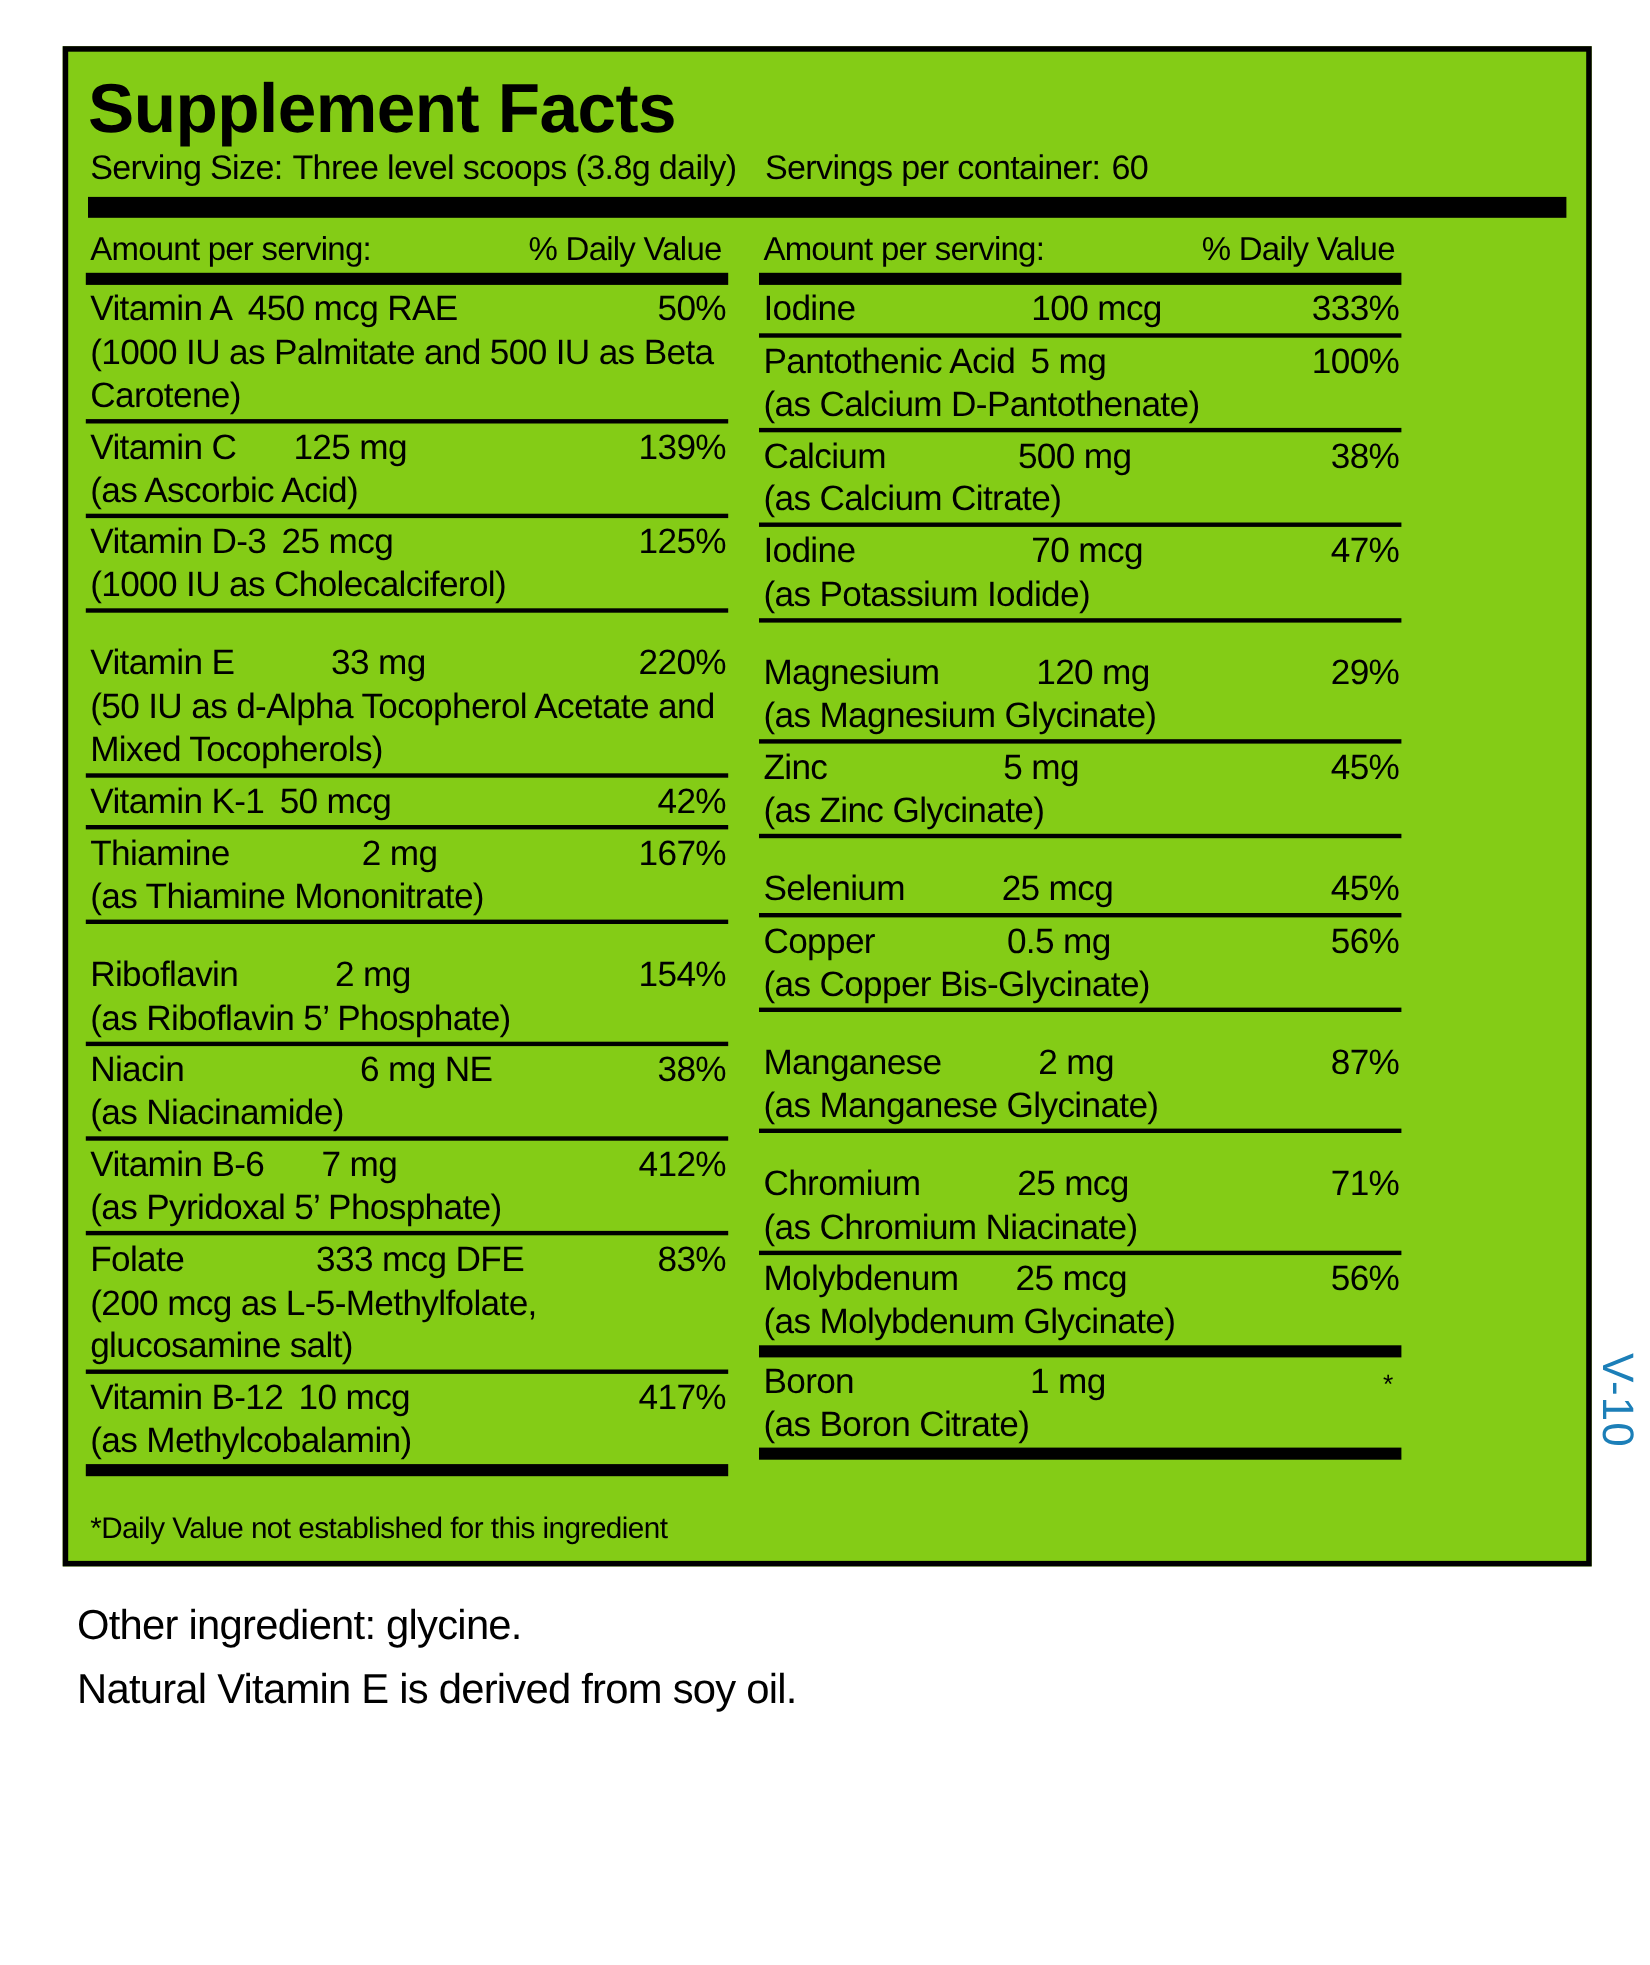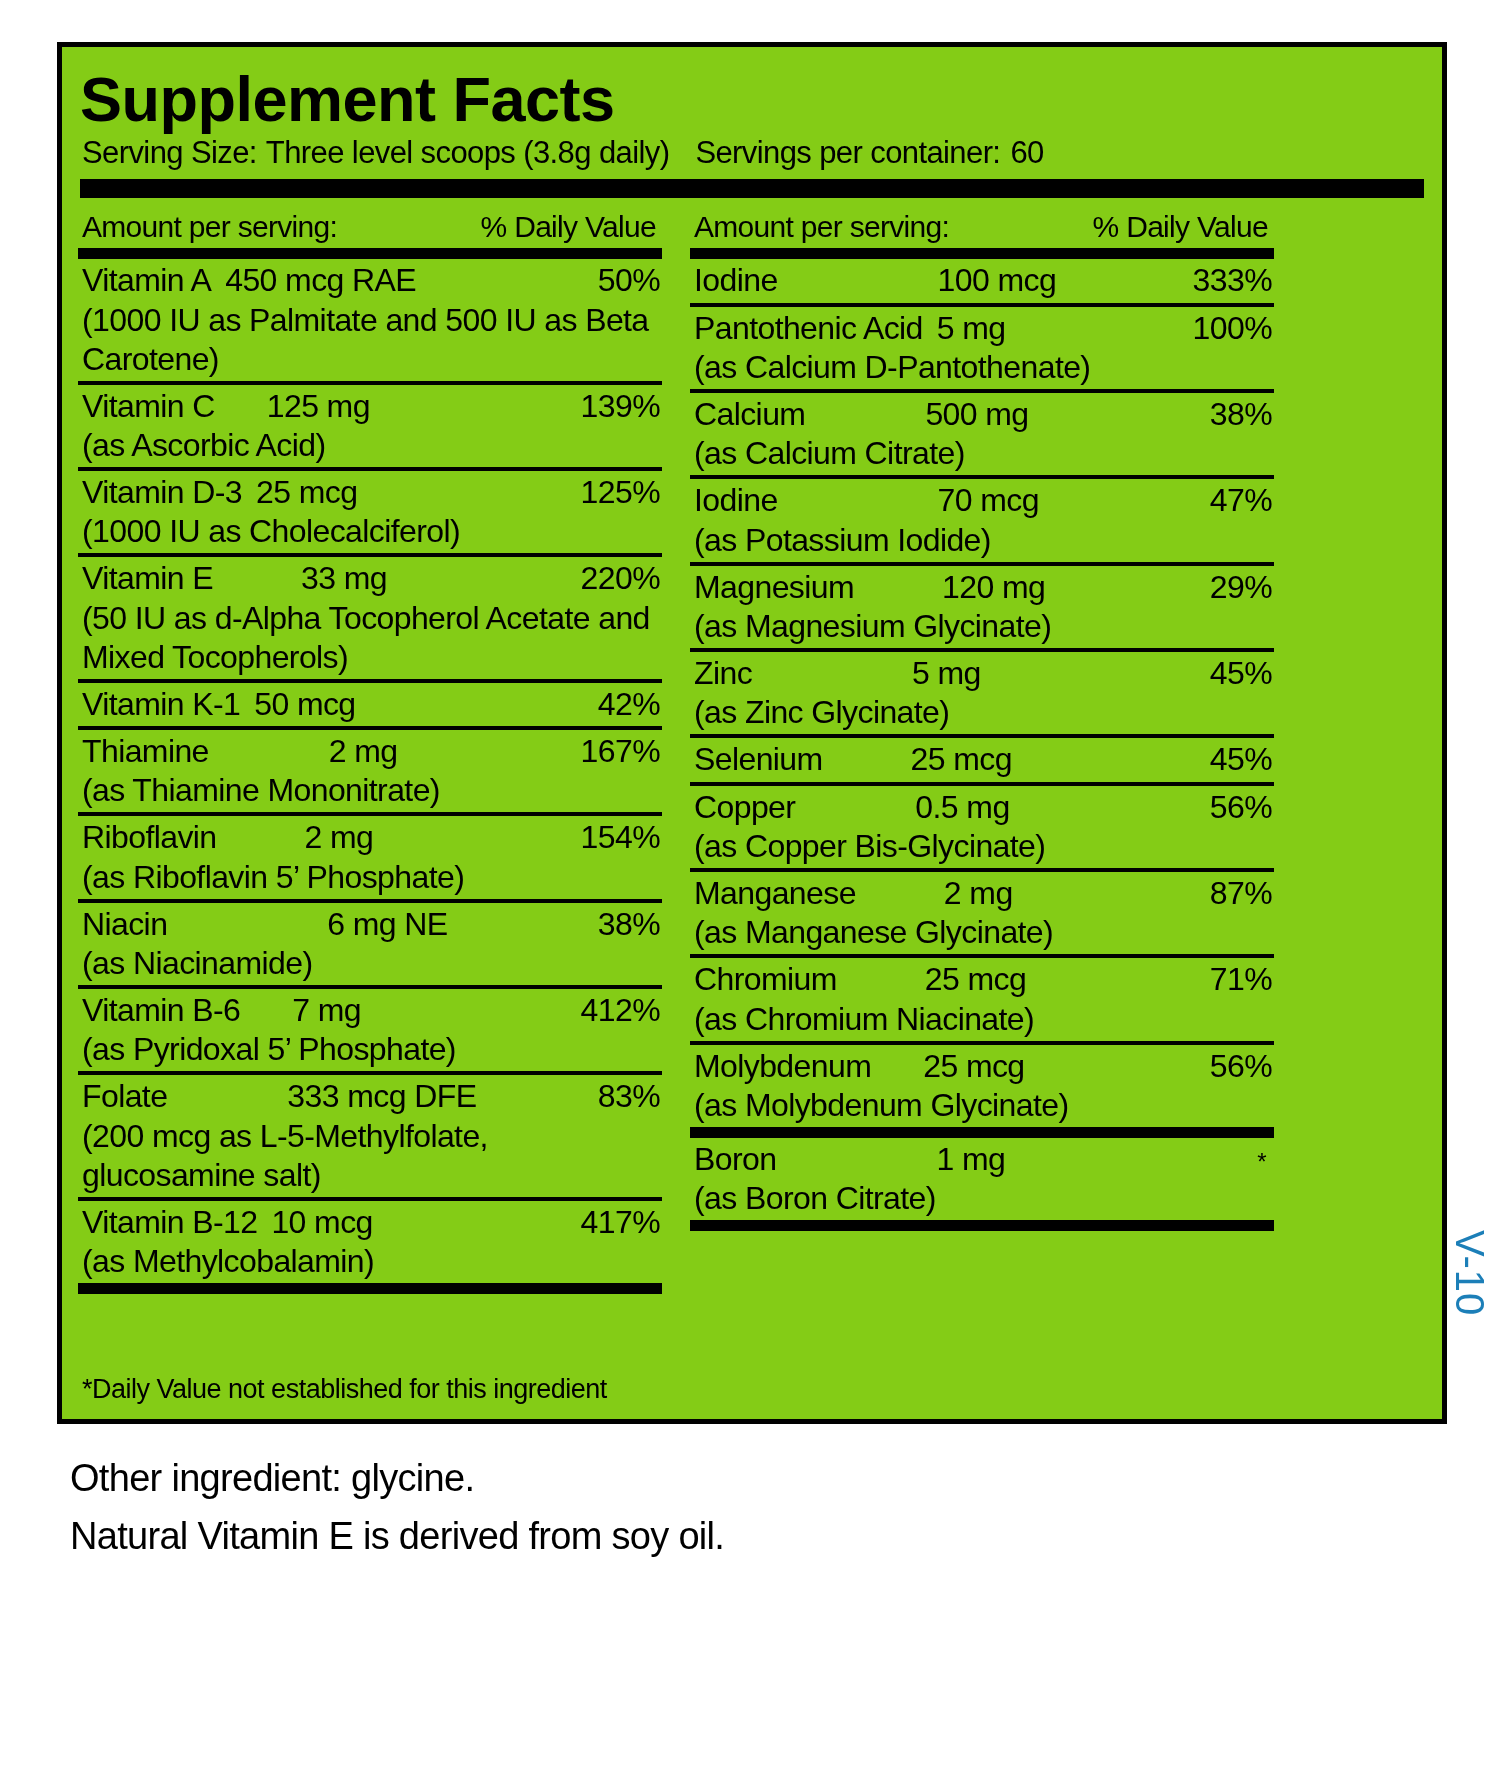--- a/index.html
+++ b/index.html
@@ -121,21 +121,21 @@
   .ndv.star { font-size: 24px; padding-right: 6px; }
   .nsource {
     font-size: 32px;
     letter-spacing: -0.6px;
     line-height: 1.22;
   }
 
   
   .amt-wide .namt { padding-left: 52px; }
   .amt-tight .namt { padding-left: 14px; }
-  .amt-push .namt { padding-left: 88px; }
+  .amt-push .namt { padding-left: 88px; margin-top: 24px; }
   .amt-far .namt { padding-left: 120px; }
   .amt-veryfar .namt { padding-left: 160px; }
 
   
   .footnote {
     position: absolute;
     left: 20px;
     bottom: 14px;
     font-size: 27px;
     letter-spacing: -0.5px;

